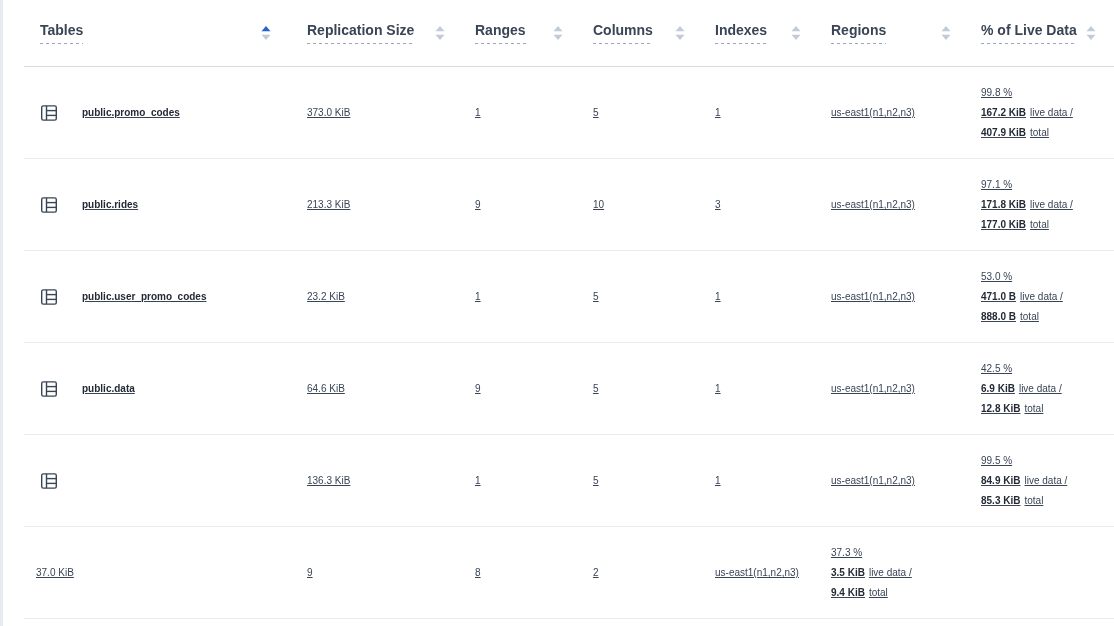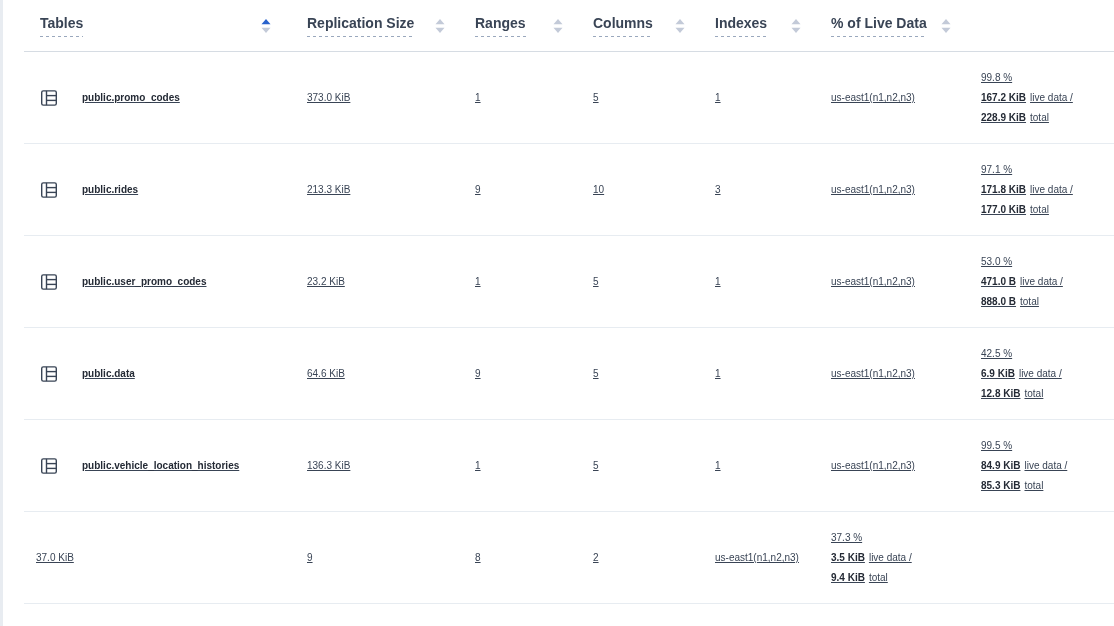--- a/index.html
+++ b/index.html
@@ -27,21 +27,21 @@
     background:var(--left-strip);
   }
   .table-wrap{margin-left:24px;}
   .grid-row{
     display:grid;
     grid-template-columns:271px 168px 118px 122px 116px 150px 1fr;
     align-items:center;
   }
   
   .hdr{
-    height:52px;
+    height:67px;
     border-bottom:1px solid var(--header-border);
   }
   .hdr-cell{
     display:flex;align-items:center;justify-content:space-between;
     font-size:14px;font-weight:700;color:var(--header-text);
     padding-left:12px;padding-right:18px;
     cursor:pointer;
   }
   .hdr-cell.first{padding-left:16px;padding-right:24px;}
   .hdr-label{
@@ -121,20 +121,29 @@
     <div class="hdr-cell">
       <span class="hdr-label">Indexes</span>
       <span class="sort-icon">
         <svg width="10" height="14" viewBox="0 0 10 14">
             <polygon class="tri tri-up" points="5,0 9.5,5.2 0.5,5.2"></polygon>
             <polygon class="tri tri-down" points="0.5,8.8 9.5,8.8 5,14"></polygon>
           </svg>
       </span>
     </div>
     <div class="hdr-cell">
+      <span class="hdr-label">Regions</span>
+      <span class="sort-icon">
+        <svg width="10" height="14" viewBox="0 0 10 14">
+            <polygon class="tri tri-up" points="5,0 9.5,5.2 0.5,5.2"></polygon>
+            <polygon class="tri tri-down" points="0.5,8.8 9.5,8.8 5,14"></polygon>
+          </svg>
+      </span>
+    </div>
+    <div class="hdr-cell">
       <span class="hdr-label">% of Live Data</span>
       <span class="sort-icon">
         <svg width="10" height="14" viewBox="0 0 10 14">
             <polygon class="tri tri-up" points="5,0 9.5,5.2 0.5,5.2"></polygon>
             <polygon class="tri tri-down" points="0.5,8.8 9.5,8.8 5,14"></polygon>
           </svg>
       </span>
     </div>
   </div>
 
@@ -151,21 +160,21 @@
       <a class="table-name">public.promo_codes</a>
     </div>
     <div class="cell">373.0 KiB</div>
     <div class="cell">1</div>
     <div class="cell">5</div>
     <div class="cell">1</div>
     <div class="cell">us-east1(n1,n2,n3)</div>
     <div class="cell live-cell">
       <div>99.8 %</div>
       <div><span class="num">167.2 KiB</span><span>live data /</span></div>
-      <div><span class="num">228.9 KiB</span><span>total</span></div>
+      <div><span class="num">407.9 KiB</span><span>total</span></div>
     </div>
   </div>
 
   <div class="grid-row row">
     <div class="cell first">
       <span class="table-icon">
         <svg width="18" height="18" viewBox="0 0 18 18" fill="none" stroke="#394455" stroke-width="1.4">
             <rect x="1.7" y="1.9" width="14.6" height="14.2" rx="1.6"></rect>
             <line x1="6.5" y1="1.9" x2="6.5" y2="16.1"></line>
             <line x1="6.5" y1="6.6" x2="16.3" y2="6.6"></line>
@@ -237,21 +246,20 @@
   <div class="grid-row row">
     <div class="cell first">
       <span class="table-icon">
         <svg width="18" height="18" viewBox="0 0 18 18" fill="none" stroke="#394455" stroke-width="1.4">
             <rect x="1.7" y="1.9" width="14.6" height="14.2" rx="1.6"></rect>
             <line x1="6.5" y1="1.9" x2="6.5" y2="16.1"></line>
             <line x1="6.5" y1="6.6" x2="16.3" y2="6.6"></line>
             <line x1="6.5" y1="11.4" x2="16.3" y2="11.4"></line>
           </svg>
       </span>
-      <a class="table-name">public.vehicle_location_histories</a>
     </div>
     <div class="cell">136.3 KiB</div>
     <div class="cell">1</div>
     <div class="cell">5</div>
     <div class="cell">1</div>
     <div class="cell">us-east1(n1,n2,n3)</div>
     <div class="cell live-cell">
       <div>99.5 %</div>
       <div><span class="num">84.9 KiB</span><span>live data /</span></div>
       <div><span class="num">85.3 KiB</span><span>total</span></div>

